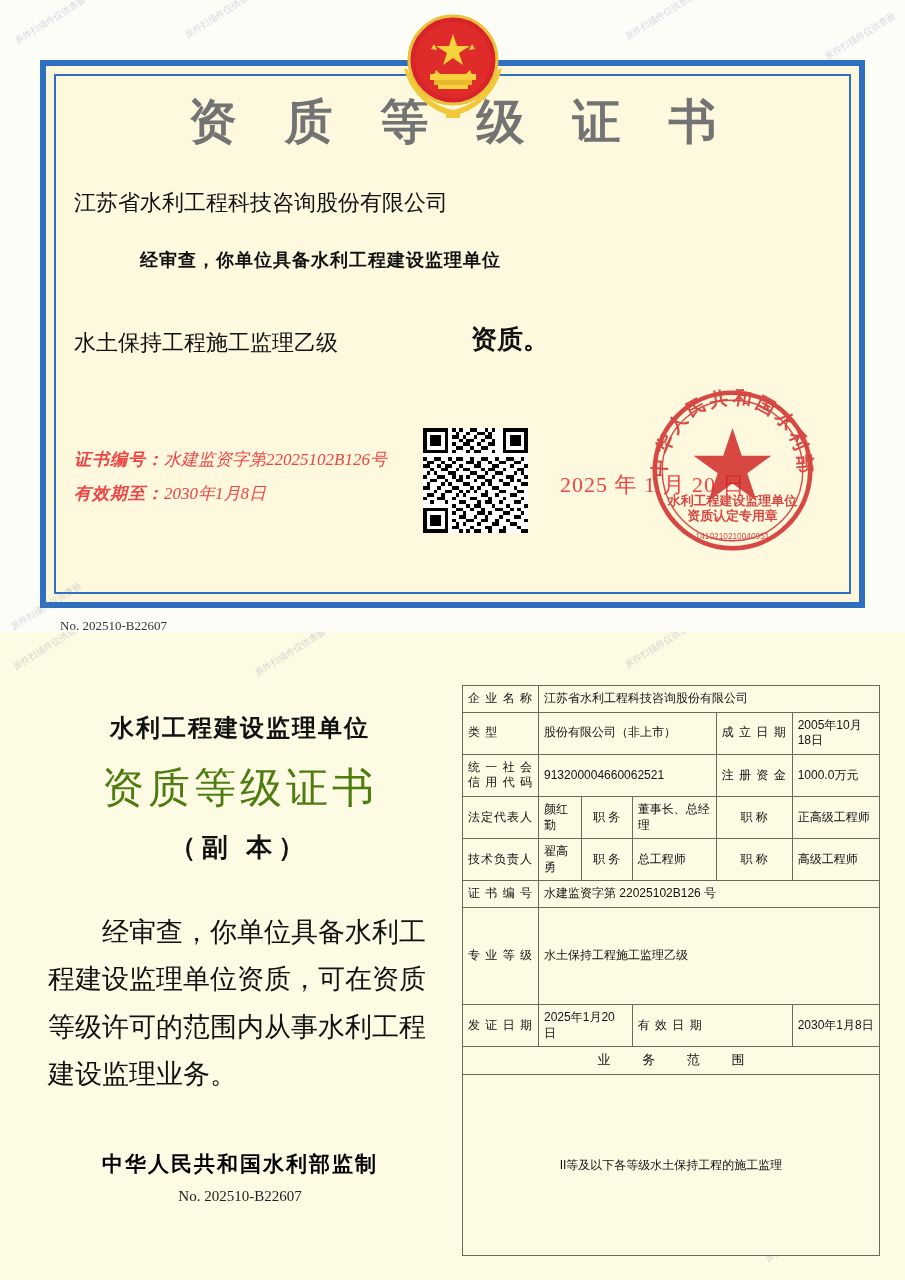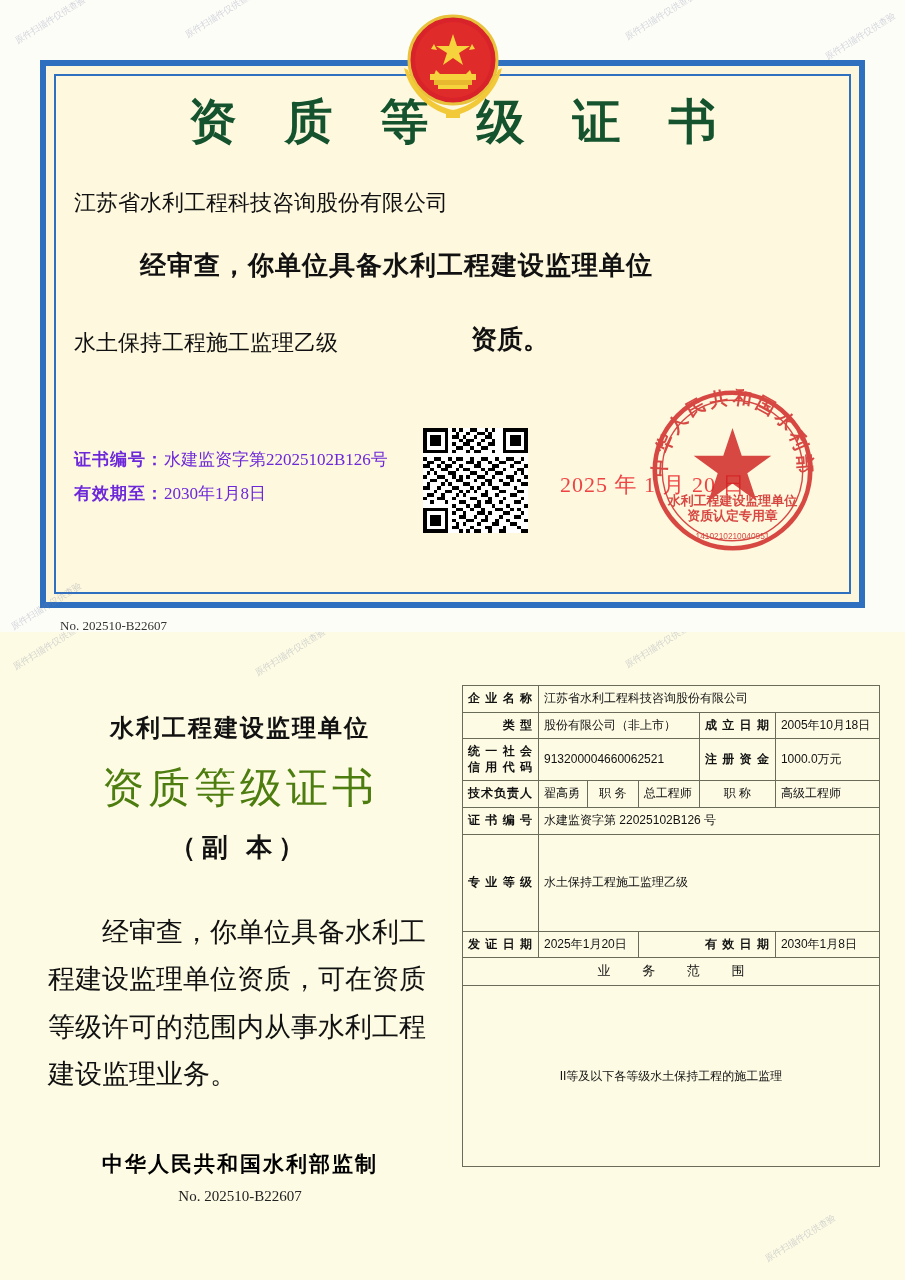--- a/index.html
+++ b/index.html
@@ -54,36 +54,36 @@
 
   .cert-title {
     position: absolute;
     left: 0; right: 0;
     top: 90px;
     text-align: center;
     font-size: 48px;
     letter-spacing: 18px;
     text-indent: 18px;
     font-weight: 700;
-    color: #14532d;
+    color: #737373;
     font-family: "Liberation Serif", serif;
   }
 
   .company-line {
     position: absolute;
     left: 74px;
     top: 188px;
     font-size: 22px;
     color: #111;
   }
   .statement-line {
     position: absolute;
     left: 140px;
     top: 248px;
-    font-size: 26px;
+    font-size: 18px;
     font-weight: 700;
     color: #111;
     letter-spacing: 1px;
   }
   .grade-line {
     position: absolute;
     left: 74px;
     top: 328px;
     font-size: 22px;
     color: #111;
@@ -93,22 +93,23 @@
     left: 471px;
     top: 322px;
     font-size: 26px;
     font-weight: 700;
     color: #111;
   }
 
   .field-row {
     position: absolute;
     font-size: 17px;
-    color: #6d28d9;
+    color: #ef4444;
     white-space: nowrap;
+    font-style: italic;
   }
   .field-label {
     font-weight: 700;
     letter-spacing: 1px;
   }
   .field-value {
     font-weight: 400;
   }
   .row-no { left: 74px; top: 448px; }
   .row-valid { left: 74px; top: 482px; }
@@ -227,24 +228,23 @@
     font-family: "Liberation Sans", sans-serif;
   }
   .info-table td {
     border: 1px solid #6b6b5a;
     padding: 5px 5px;
     vertical-align: middle;
     line-height: 1.3;
   }
   .lbl {
     width: 62px;
-    text-align: right;
+    text-align: left;
     letter-spacing: 1px;
     white-space: nowrap;
-    font-weight: bold;
   }
   .val { padding-left: 7px; }
   .lbl-mid { width: 40px; text-align: center; }
   .biz-head {
     text-align: center;
     letter-spacing: 14px;
     text-indent: 14px;
     font-size: 13px;
     padding: 7px 0;
     margin-left: 20px;
@@ -562,20 +562,28 @@
     <tr>
       <td class="lbl two-line">
         <span>统 一 社 会</span><br>
         <span>信 用 代 码</span>
       </td>
       <td class="val" colspan="3">913200004660062521</td>
       <td class="lbl">注 册 资 金</td>
       <td class="val">1000.0万元</td>
     </tr>
     <tr>
+      <td class="lbl">法定代表人</td>
+      <td class="val">颜红勤</td>
+      <td class="lbl-mid">职  务</td>
+      <td class="val">董事长、总经理</td>
+      <td class="lbl-mid">职  称</td>
+      <td class="val">正高级工程师</td>
+    </tr>
+    <tr>
       <td class="lbl">技术负责人</td>
       <td class="val">翟高勇</td>
       <td class="lbl-mid">职  务</td>
       <td class="val">总工程师</td>
       <td class="lbl-mid">职  称</td>
       <td class="val">高级工程师</td>
     </tr>
     <tr>
       <td class="lbl">证 书 编 号</td>
       <td class="val" colspan="5">水建监资字第  22025102B126      号</td>

